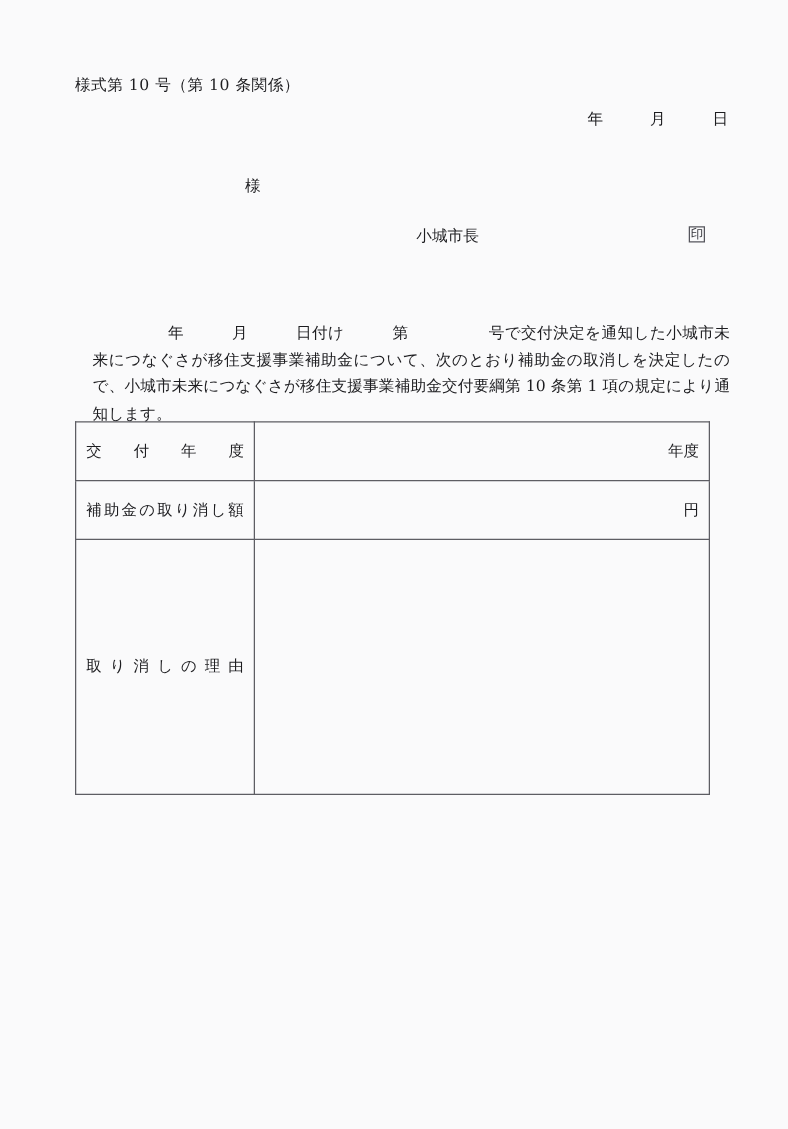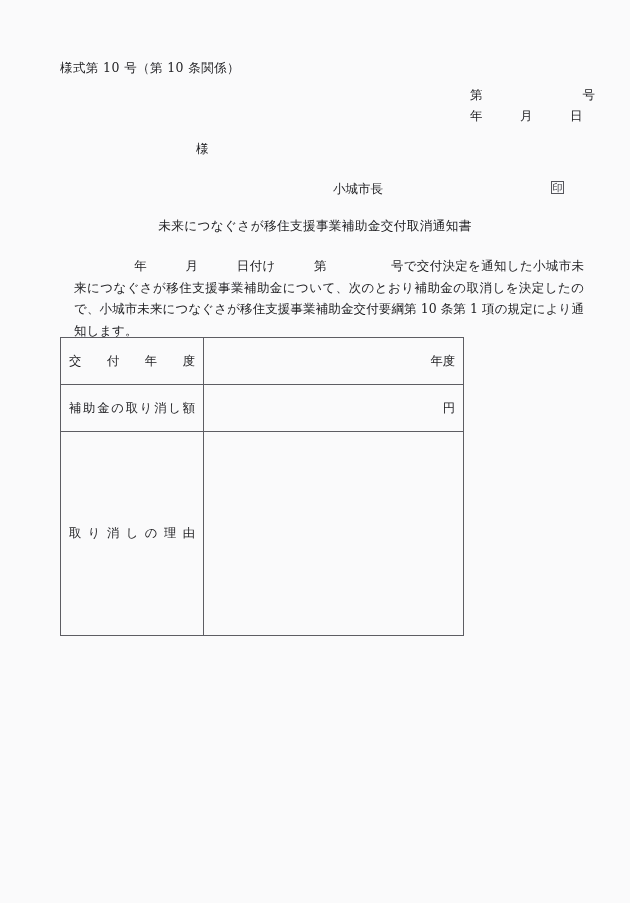--- a/index.html
+++ b/index.html
@@ -110,21 +110,21 @@
   .body-block .indent {
     display: inline-block;
     width: 60px;
   }
 
   
   .form-table {
     position: absolute;
     left: 60px;
     top: 337px;
-    width: 404px;
+    width: 508px;
     border-collapse: collapse;
     table-layout: fixed;
   }
   .form-table td {
     border: 1px solid #5d5d63;
     font-size: 12.3px;
     vertical-align: middle;
     padding: 0 8px;
     box-sizing: border-box;
   }
@@ -147,32 +147,30 @@
   .row-tall .col-label { vertical-align: middle; }
 </style>
 </head>
 <body>
 
 <div class="page">
 
   <div class="tline form-number">様式第 10 号（第 10 条関係）</div>
 
   <div class="doc-meta">
-    <span class="meta-row">第　　　　　　　　号</span>
     <span class="meta-row">年　　　月　　　日</span>
   </div>
 
   <div class="tline addressee">様</div>
 
   <div class="issuer-row">
     <span class="issuer-name">小城市長</span>
     <span class="seal-box">印</span>
   </div>
 
-  <div class="doc-title">未来につなぐさが移住支援事業補助金交付取消通知書</div>
 
   <div class="body-block">
     <span class="indent"></span><span>年　　　月　　　日付け　　　第　　　　　号で交付決定を通知した小城市未来につな</span><span>ぐさが移住支援事業補助金について、次のとおり補助金の取消しを決定したので、小城市未</span><span>来につなぐさが移住支援事業補助金交付要綱第 10 条第 1 項の規定により通知します。</span>
   </div>
 
   <table class="form-table">
     <tbody>
       <tr class="row-short">
         <td class="col-label">
           <span class="label-spread">交付年度</span>

